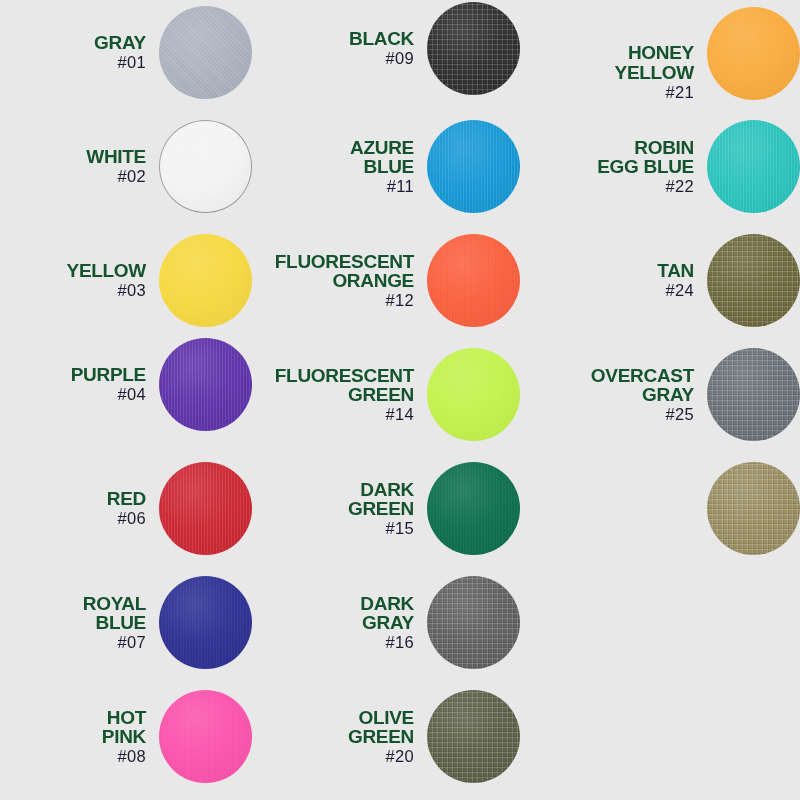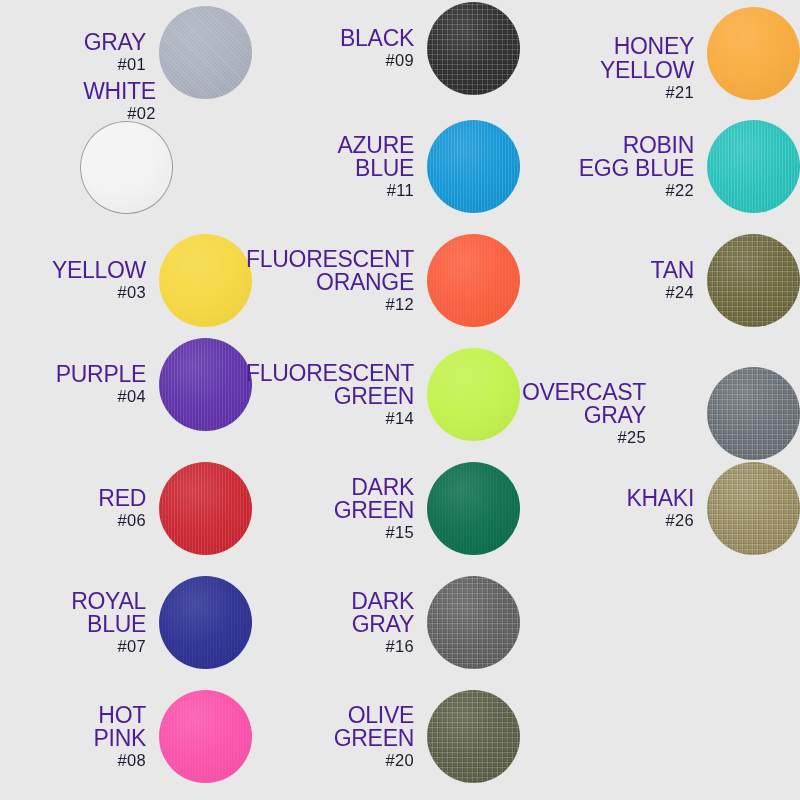--- a/index.html
+++ b/index.html
@@ -48,24 +48,24 @@
   .swatch-label {
     flex:1 1 auto;
     text-align:right;
     padding-right:13px;
     line-height:1.0;
     -webkit-font-smoothing:antialiased;
   }
 
   .swatch-name {
     display:block;
-    font-size:23px;
-    font-weight:normal;
+    font-size:19px;
+    font-weight:bold;
     letter-spacing:-0.3px;
-    color:#4c1d95;
+    color:#14532d;
     text-transform:uppercase;
     white-space:pre-line;
     line-height:1.03;
   }
 
   .swatch-code {
     display:block;
     font-size:16.5px;
     font-weight:normal;
     color:#1b1c33;
@@ -162,21 +162,21 @@
       <div class="swatch-row" style="top: 4px;">
         <div class="swatch-label">
           <span class="swatch-name">GRAY</span>
           <span class="swatch-code">#01</span>
         </div>
         <div class="swatch-dot" style="background: rgb(169, 176, 189);">
           <span class="tex tex-twill"></span>
           <span class="tex tex-shade"></span>
         </div>
       </div>
-      <div class="swatch-row" style="top: 118px; flex-direction: column;">
+      <div class="swatch-row" style="top: 118px;">
         <div class="swatch-label">
           <span class="swatch-name">WHITE</span>
           <span class="swatch-code">#02</span>
         </div>
         <div class="swatch-dot outlined" style="background: rgb(243, 243, 243);">
           <span class="tex tex-matte"></span>
           <span class="tex tex-shade"></span>
         </div>
       </div>
       <div class="swatch-row" style="top: 232px;">
@@ -336,35 +336,31 @@
       <div class="swatch-row" style="top: 232px;">
         <div class="swatch-label">
           <span class="swatch-name">TAN</span>
           <span class="swatch-code">#24</span>
         </div>
         <div class="swatch-dot" style="background: rgb(111, 106, 61);">
           <span class="tex tex-ripstop"></span>
           <span class="tex tex-shade"></span>
         </div>
       </div>
-      <div class="swatch-row" style="top: 365px; gap: 48px;">
+      <div class="swatch-row" style="top: 346px;">
         <div class="swatch-label">
           <span class="swatch-name">OVERCAST
 GRAY</span>
           <span class="swatch-code">#25</span>
         </div>
         <div class="swatch-dot" style="background: rgb(107, 114, 120);">
           <span class="tex tex-ripstop"></span>
           <span class="tex tex-shade"></span>
         </div>
       </div>
       <div class="swatch-row" style="top: 460px;">
-        <div class="swatch-label">
-          <span class="swatch-name">KHAKI</span>
-          <span class="swatch-code">#26</span>
-        </div>
         <div class="swatch-dot" style="background: rgb(155, 143, 98);">
           <span class="tex tex-ripstop"></span>
           <span class="tex tex-shade"></span>
         </div>
       </div>
     </div>
 </div>
 
 </body></html>

